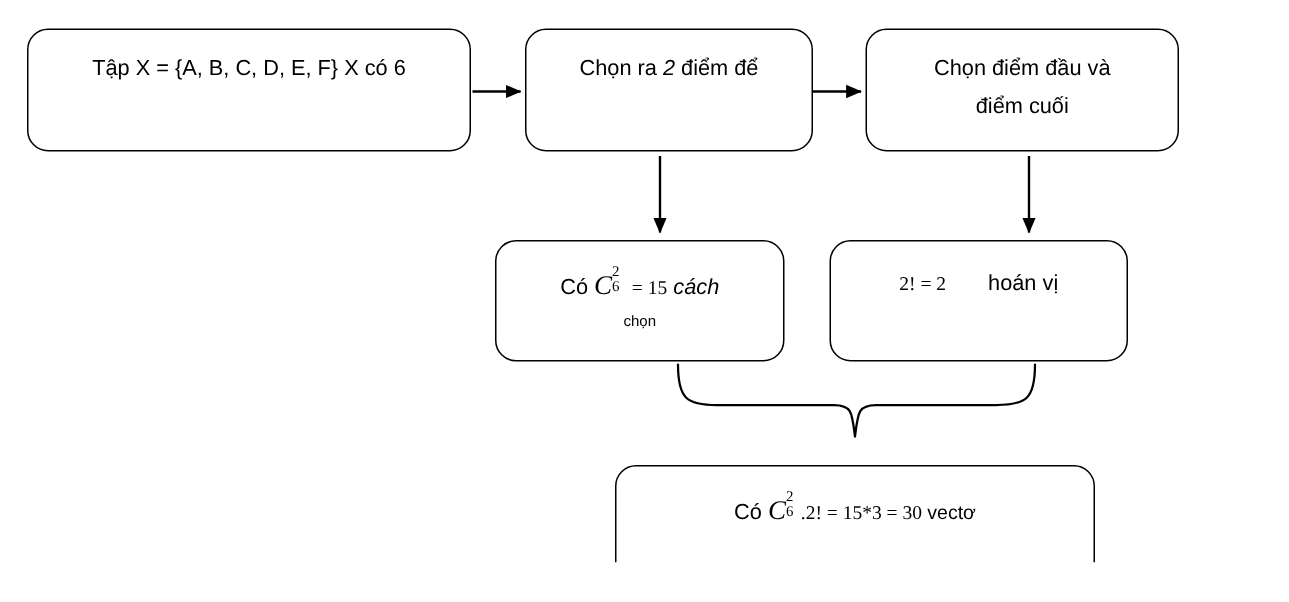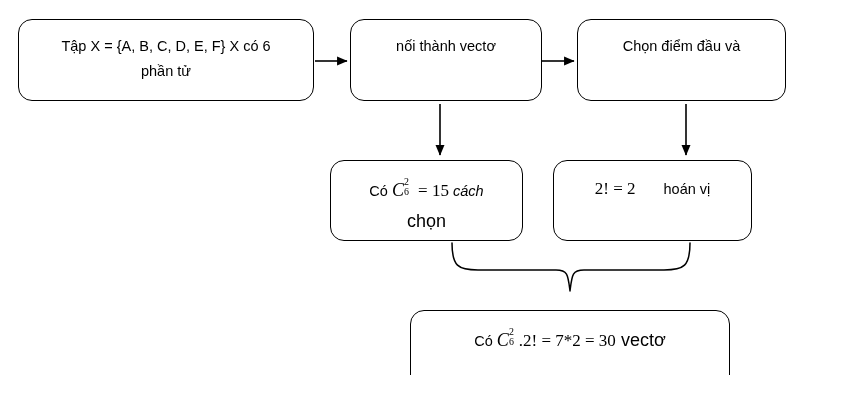--- a/index.html
+++ b/index.html
@@ -43,21 +43,21 @@
   }
   
   .mi {
     font-family: "Liberation Serif", serif;
     font-style: italic;
     font-size: 18px;
   }
   .mn {
     font-family: "Liberation Serif", serif;
     font-style: normal;
-    font-size: 17px;
+    font-size: 13px;
   }
   .sup-sub {
     display: inline-block;
     position: relative;
     width: 0.62em;
     height: 1em;
     vertical-align: baseline;
     font-style: normal;
   }
   .sup-sub .sup {
@@ -118,48 +118,48 @@
              L556,270
              C568,270 568,275 570,291
              C572,275 572,270 584,270
              L664,270
              C684,270 690,266 690,243" fill="none" stroke="#000000" stroke-width="1.5" stroke-linecap="round" stroke-linejoin="round"></path>
   </svg>
 
   <div class="node plain" style="left:18px; top:19px; width:296px; height:82px;">
     <div class="inner-top">
       <span class="node-text">Tập X = {A, B, C, D, E, F} X có 6</span>
-      <span class="node-text">phần tử</span>
     </div>
   </div>
 
   <div class="node plain" style="left:350px; top:19px; width:192px; height:82px;">
     <div class="inner-top">
-      <span class="node-text">nối thành vectơ</span>
+      <span class="node-text"><span>Chọn ra </span><em class="ital">2</em><span> điểm để</span></span>
     </div>
   </div>
 
   <div class="node plain" style="left:577px; top:19px; width:209px; height:82px;padding-left:20px;">
     <div class="inner-top">
       <span class="node-text">Chọn điểm đầu và</span>
+      <span class="node-text">điểm cuối</span>
     </div>
   </div>
 
   <div class="node math" style="left:330px; top:160px; width:193px; height:81px;">
     <div class="inner-top">
       <span class="node-text"><span style="font-family:'Liberation Sans',sans-serif;font-size:14.5px;">Có </span><span class="mi">C</span><span class="sup-sub"><span class="sup">2</span><span class="sub">6</span></span><span class="mn"> = 15</span><span style="font-family:'Liberation Sans',sans-serif;font-size:14.5px;font-style:italic;"> cách</span></span>
-      <span class="node-text" style="font-family:'Liberation Sans',sans-serif;font-size:18px;">chọn</span>
+      <span class="node-text" style="font-family:'Liberation Sans',sans-serif;font-size:10px;">chọn</span>
     </div>
   </div>
 
   <div class="node math" style="left:553px; top:160px; width:199px; height:81px;">
     <div class="inner-top">
       <span class="node-text"><span class="mn">2! = 2</span><span style="font-family:'Liberation Sans',sans-serif;font-size:14.5px;margin-left:24px;"> hoán vị</span></span>
     </div>
   </div>
 
   <div class="node math" style="left:410px; top:310px; width:320px; height:80px;">
     <div class="inner-top">
-      <span class="node-text"><span style="font-family:'Liberation Sans',sans-serif;font-size:14.5px;">Có </span><span class="mi">C</span><span class="sup-sub"><span class="sup">2</span><span class="sub">6</span></span><span class="mn">.2! = 7*2 = 30</span><span style="font-family:'Liberation Sans',sans-serif;font-size:18px;"> vectơ</span></span>
+      <span class="node-text"><span style="font-family:'Liberation Sans',sans-serif;font-size:14.5px;">Có </span><span class="mi">C</span><span class="sup-sub"><span class="sup">2</span><span class="sub">6</span></span><span class="mn">.2! = 15*3 = 30</span><span style="font-family:'Liberation Sans',sans-serif;font-size:13px;"> vectơ</span></span>
     </div>
   </div>
 
 </div>
 
 </body></html>

